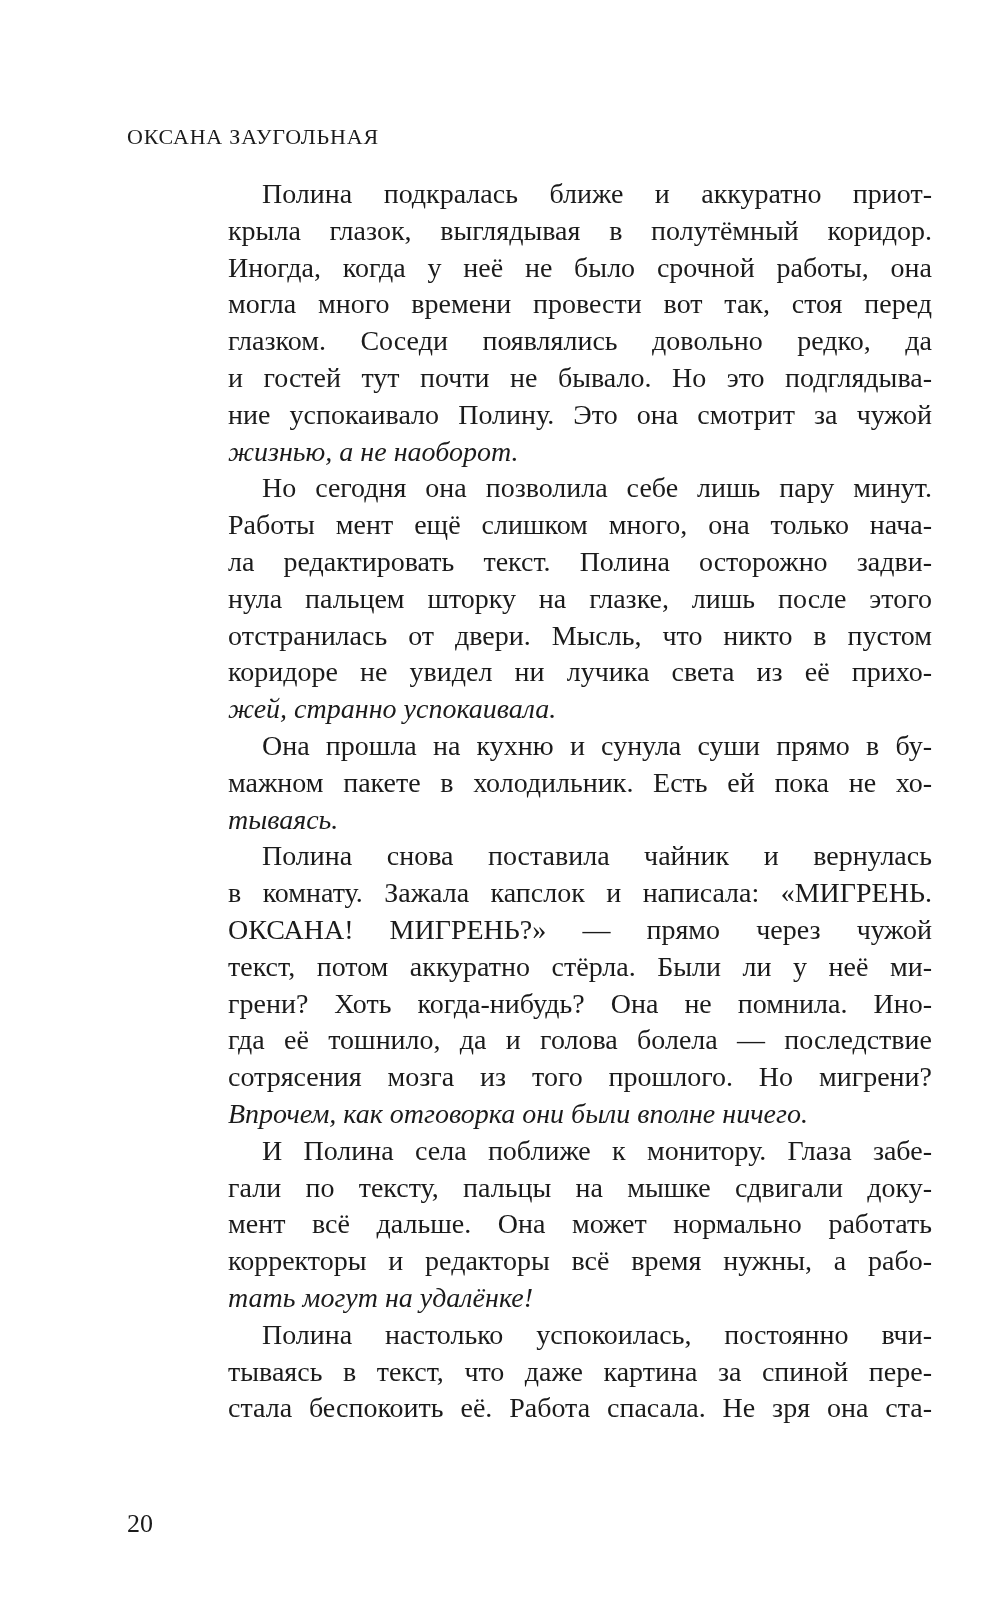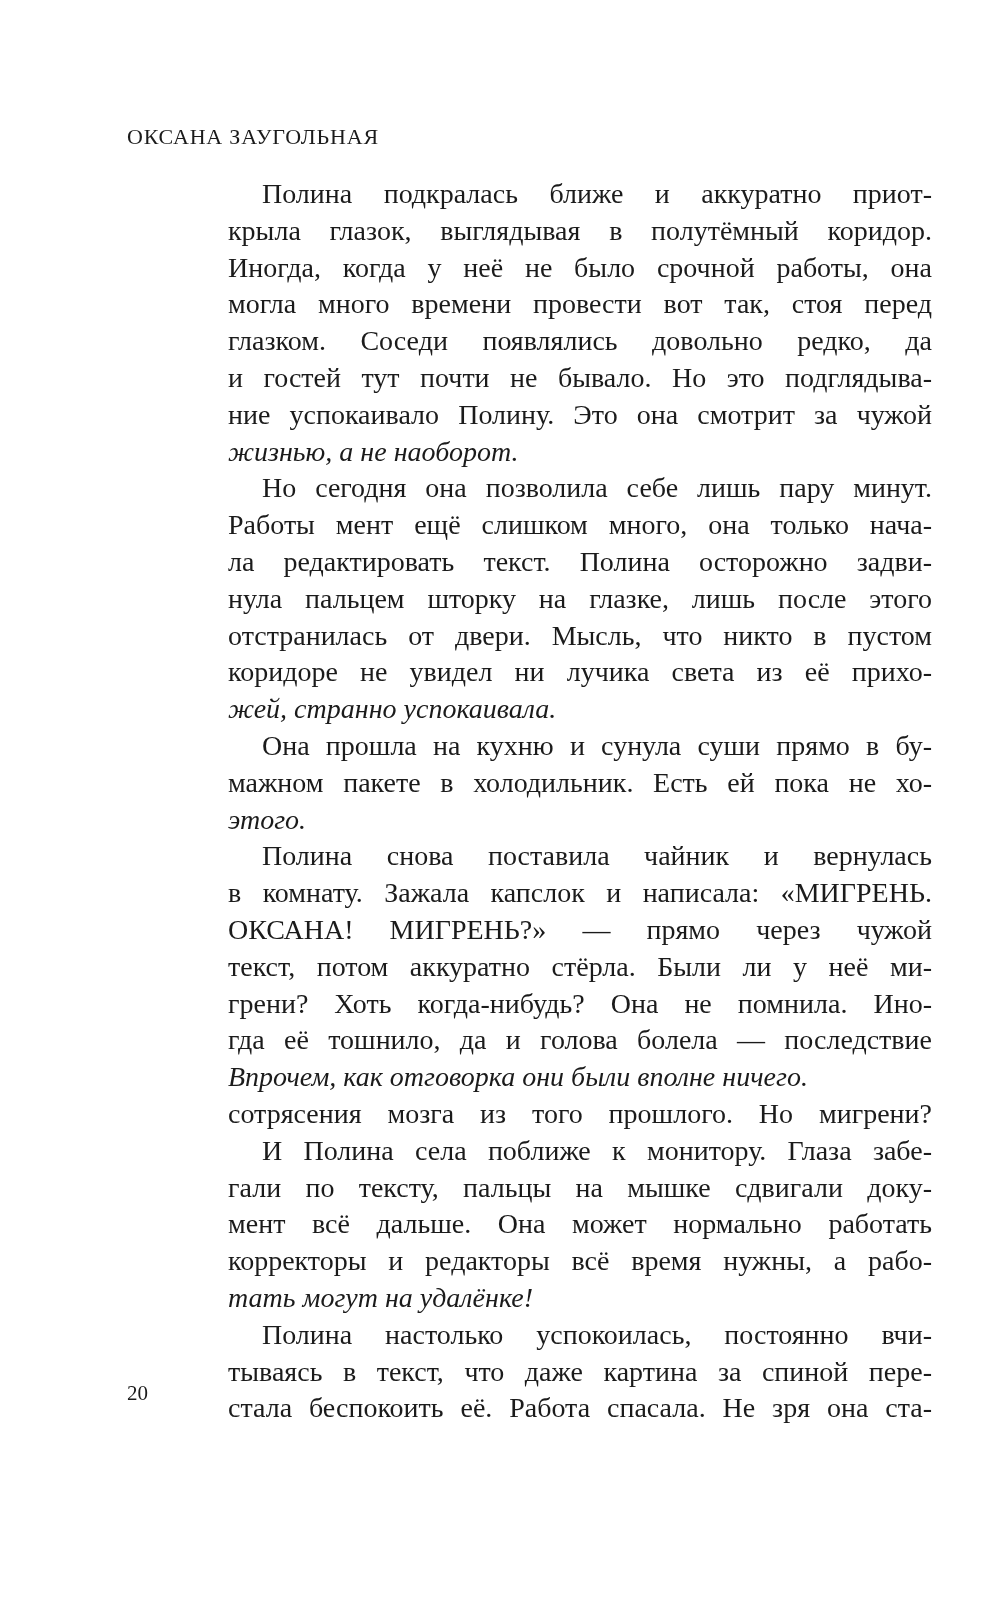--- a/index.html
+++ b/index.html
@@ -42,22 +42,22 @@
     text-align-last: justify;
     overflow: hidden;
     white-space: normal;
     color: var(--ink, #1b1b1b);
   }
   .text-line.indent { text-indent: 34px; }
   .text-line.para-end { text-align-last: left; font-style: italic; }
   .page-number {
     position: absolute;
     left: 127px;
-    top: 1375px;
-    font-size: 21px;
+    top: 1506px;
+    font-size: 26px;
     line-height: 36.8px;
     color: var(--ink, #1b1b1b);
   }
 </style>
 </head>
 <body style="--ink: #1b1b1b; --paper: #ffffff;">
 
 <div class="page">
   <div class="running-header">ОКСАНА ЗАУГОЛЬНАЯ</div>
 
@@ -72,29 +72,29 @@
       <div class="text-line para-end">жизнью, а не наоборот.</div>
       <div class="text-line indent">Но сегодня она позволила себе лишь пару минут.</div>
       <div class="text-line">Работы мент ещё слишком много, она только нача-</div>
       <div class="text-line">ла редактировать текст. Полина осторожно задви-</div>
       <div class="text-line">нула пальцем шторку на глазке, лишь после этого</div>
       <div class="text-line">отстранилась от двери. Мысль, что никто в пустом</div>
       <div class="text-line">коридоре не увидел ни лучика света из её прихо-</div>
       <div class="text-line para-end">жей, странно успокаивала.</div>
       <div class="text-line indent">Она прошла на кухню и сунула суши прямо в бу-</div>
       <div class="text-line">мажном пакете в холодильник. Есть ей пока не хо-</div>
-      <div class="text-line para-end">этого.</div>
+      <div class="text-line para-end">тываясь.</div>
       <div class="text-line indent">Полина снова поставила чайник и вернулась</div>
       <div class="text-line">в комнату. Зажала капслок и написала: «МИГРЕНЬ.</div>
       <div class="text-line">ОКСАНА! МИГРЕНЬ?» — прямо через чужой</div>
       <div class="text-line">текст, потом аккуратно стёрла. Были ли у неё ми-</div>
       <div class="text-line">грени? Хоть когда-нибудь? Она не помнила. Ино-</div>
       <div class="text-line">гда её тошнило, да и голова болела — последствие</div>
+      <div class="text-line">сотрясения мозга из того прошлого. Но мигрени?</div>
       <div class="text-line para-end">Впрочем, как отговорка они были вполне ничего.</div>
-      <div class="text-line">сотрясения мозга из того прошлого. Но мигрени?</div>
       <div class="text-line indent">И Полина села поближе к монитору. Глаза забе-</div>
       <div class="text-line">гали по тексту, пальцы на мышке сдвигали доку-</div>
       <div class="text-line">мент всё дальше. Она может нормально работать</div>
       <div class="text-line">корректоры и редакторы всё время нужны, а рабо-</div>
       <div class="text-line para-end">тать могут на удалёнке!</div>
       <div class="text-line indent">Полина настолько успокоилась, постоянно вчи-</div>
       <div class="text-line">тываясь в текст, что даже картина за спиной пере-</div>
       <div class="text-line">стала беспокоить её. Работа спасала. Не зря она ста-</div>
     </div>
 

